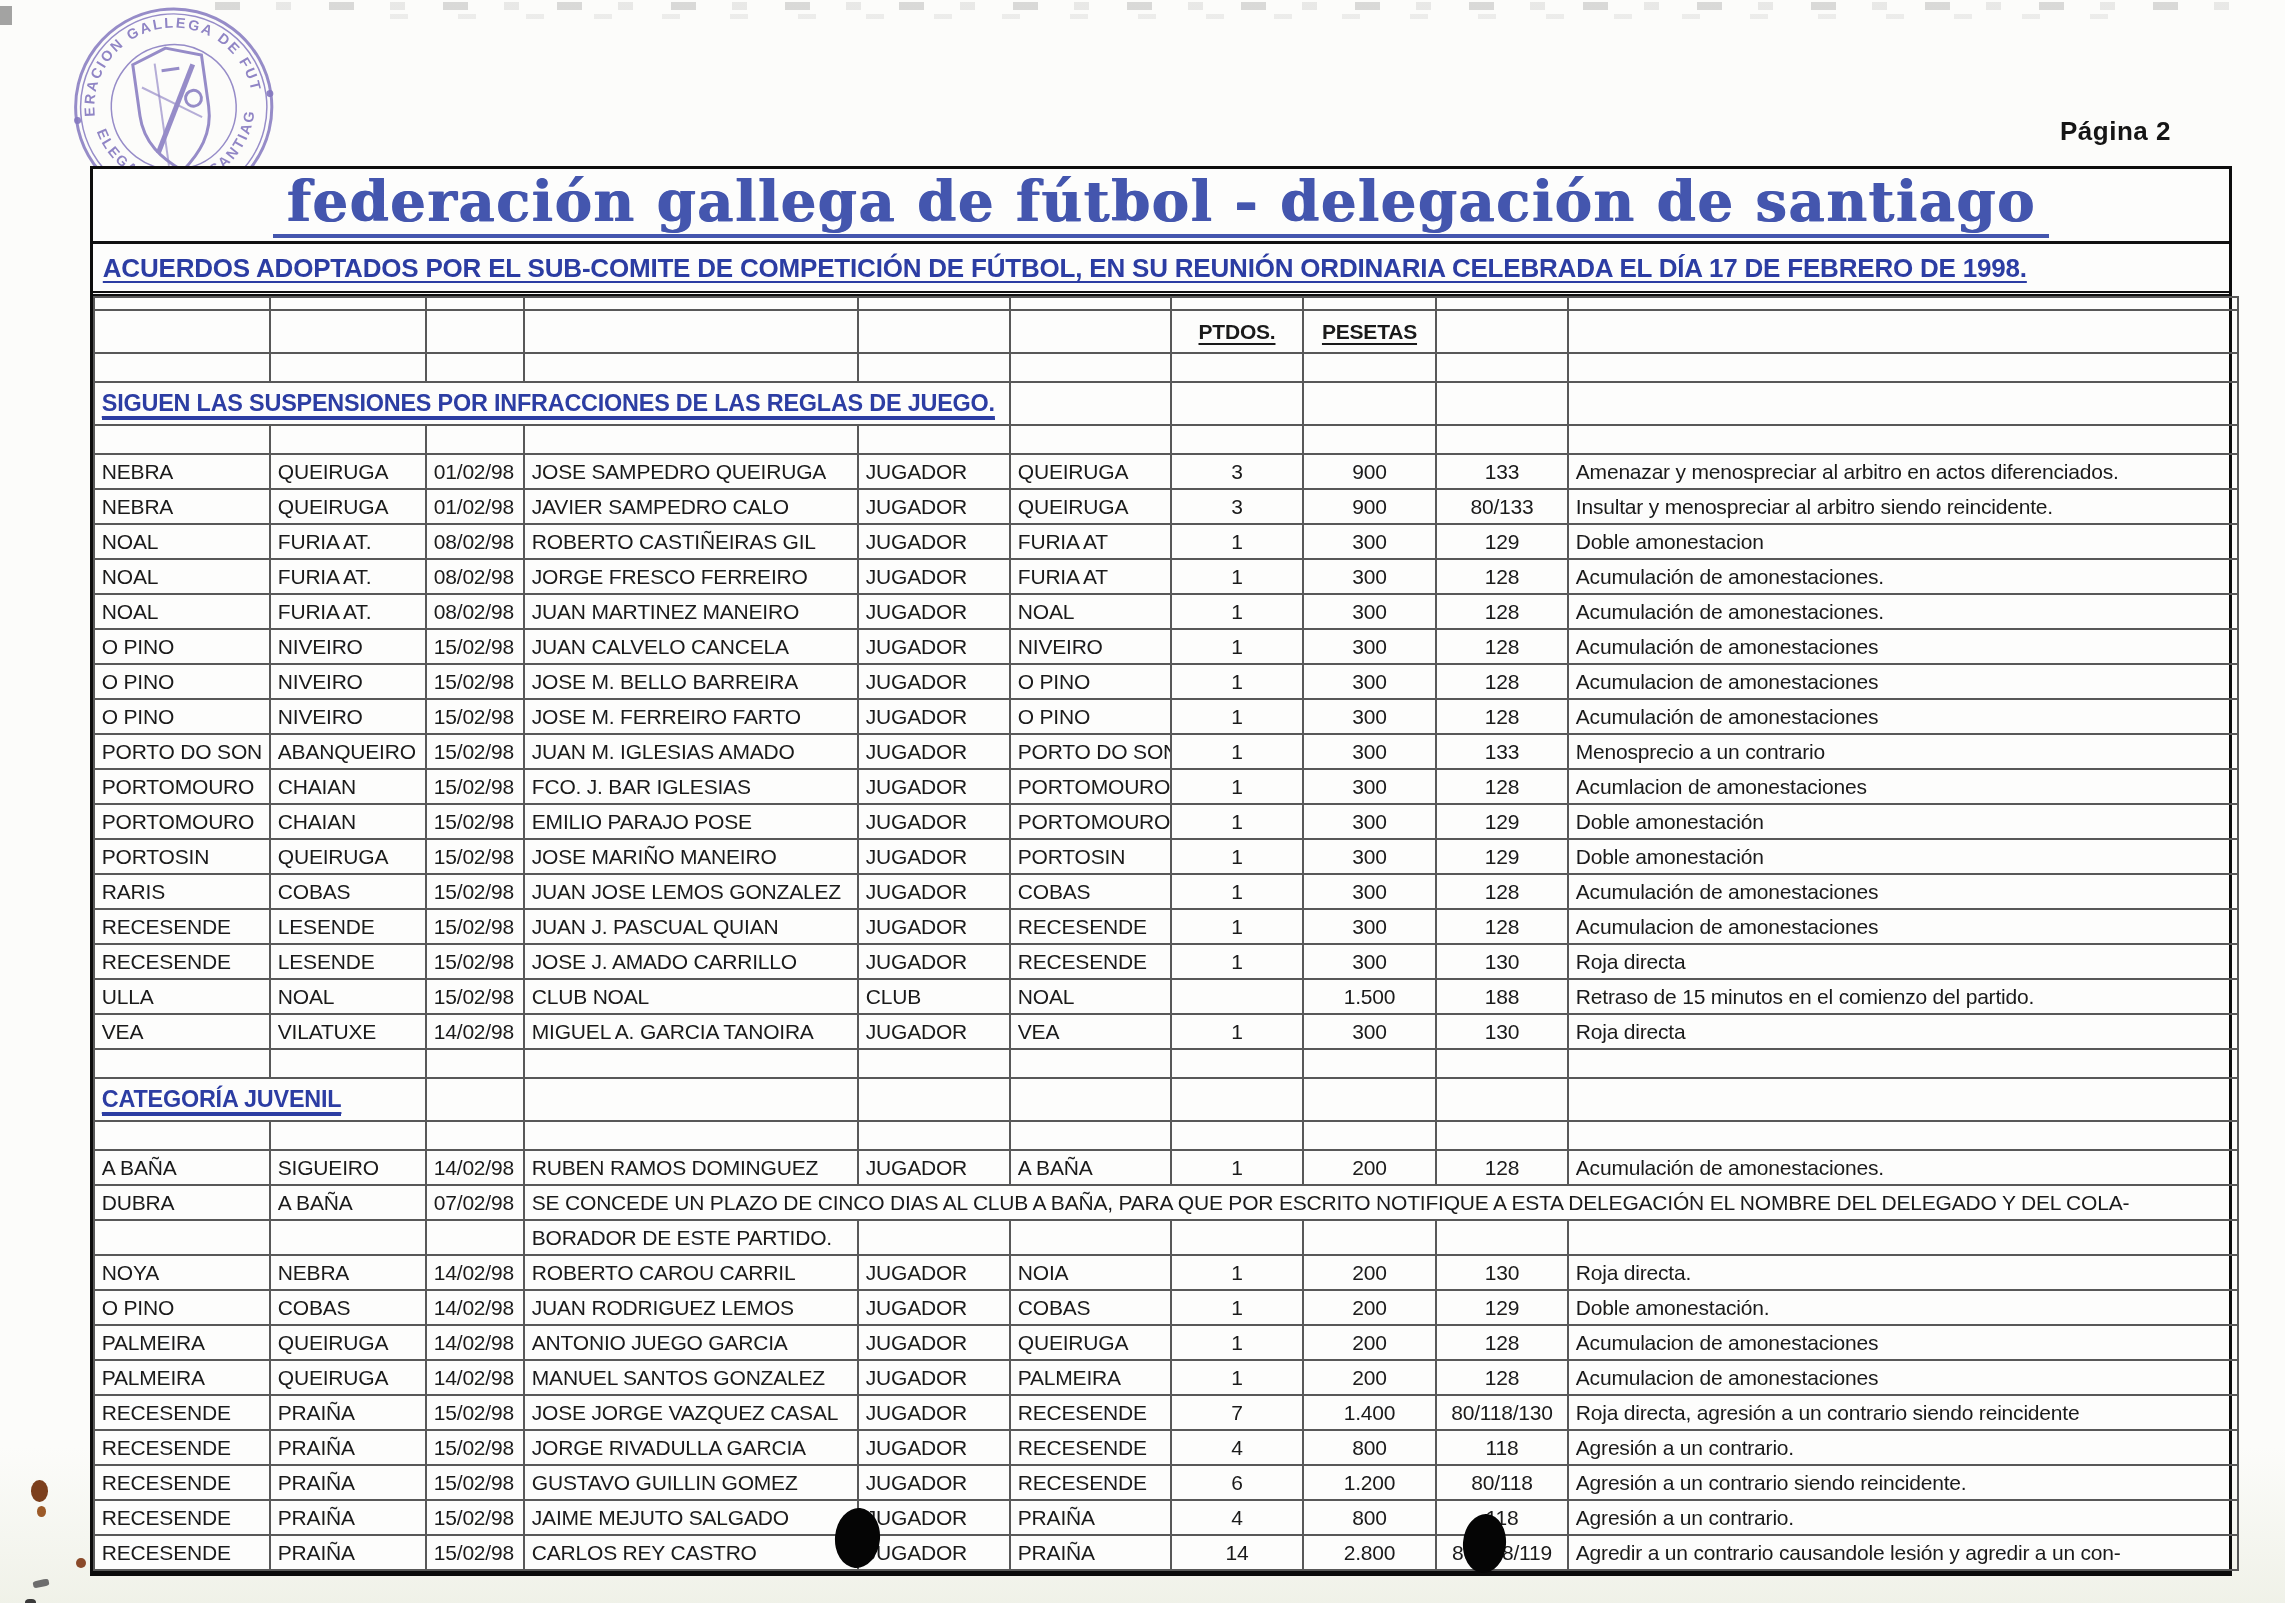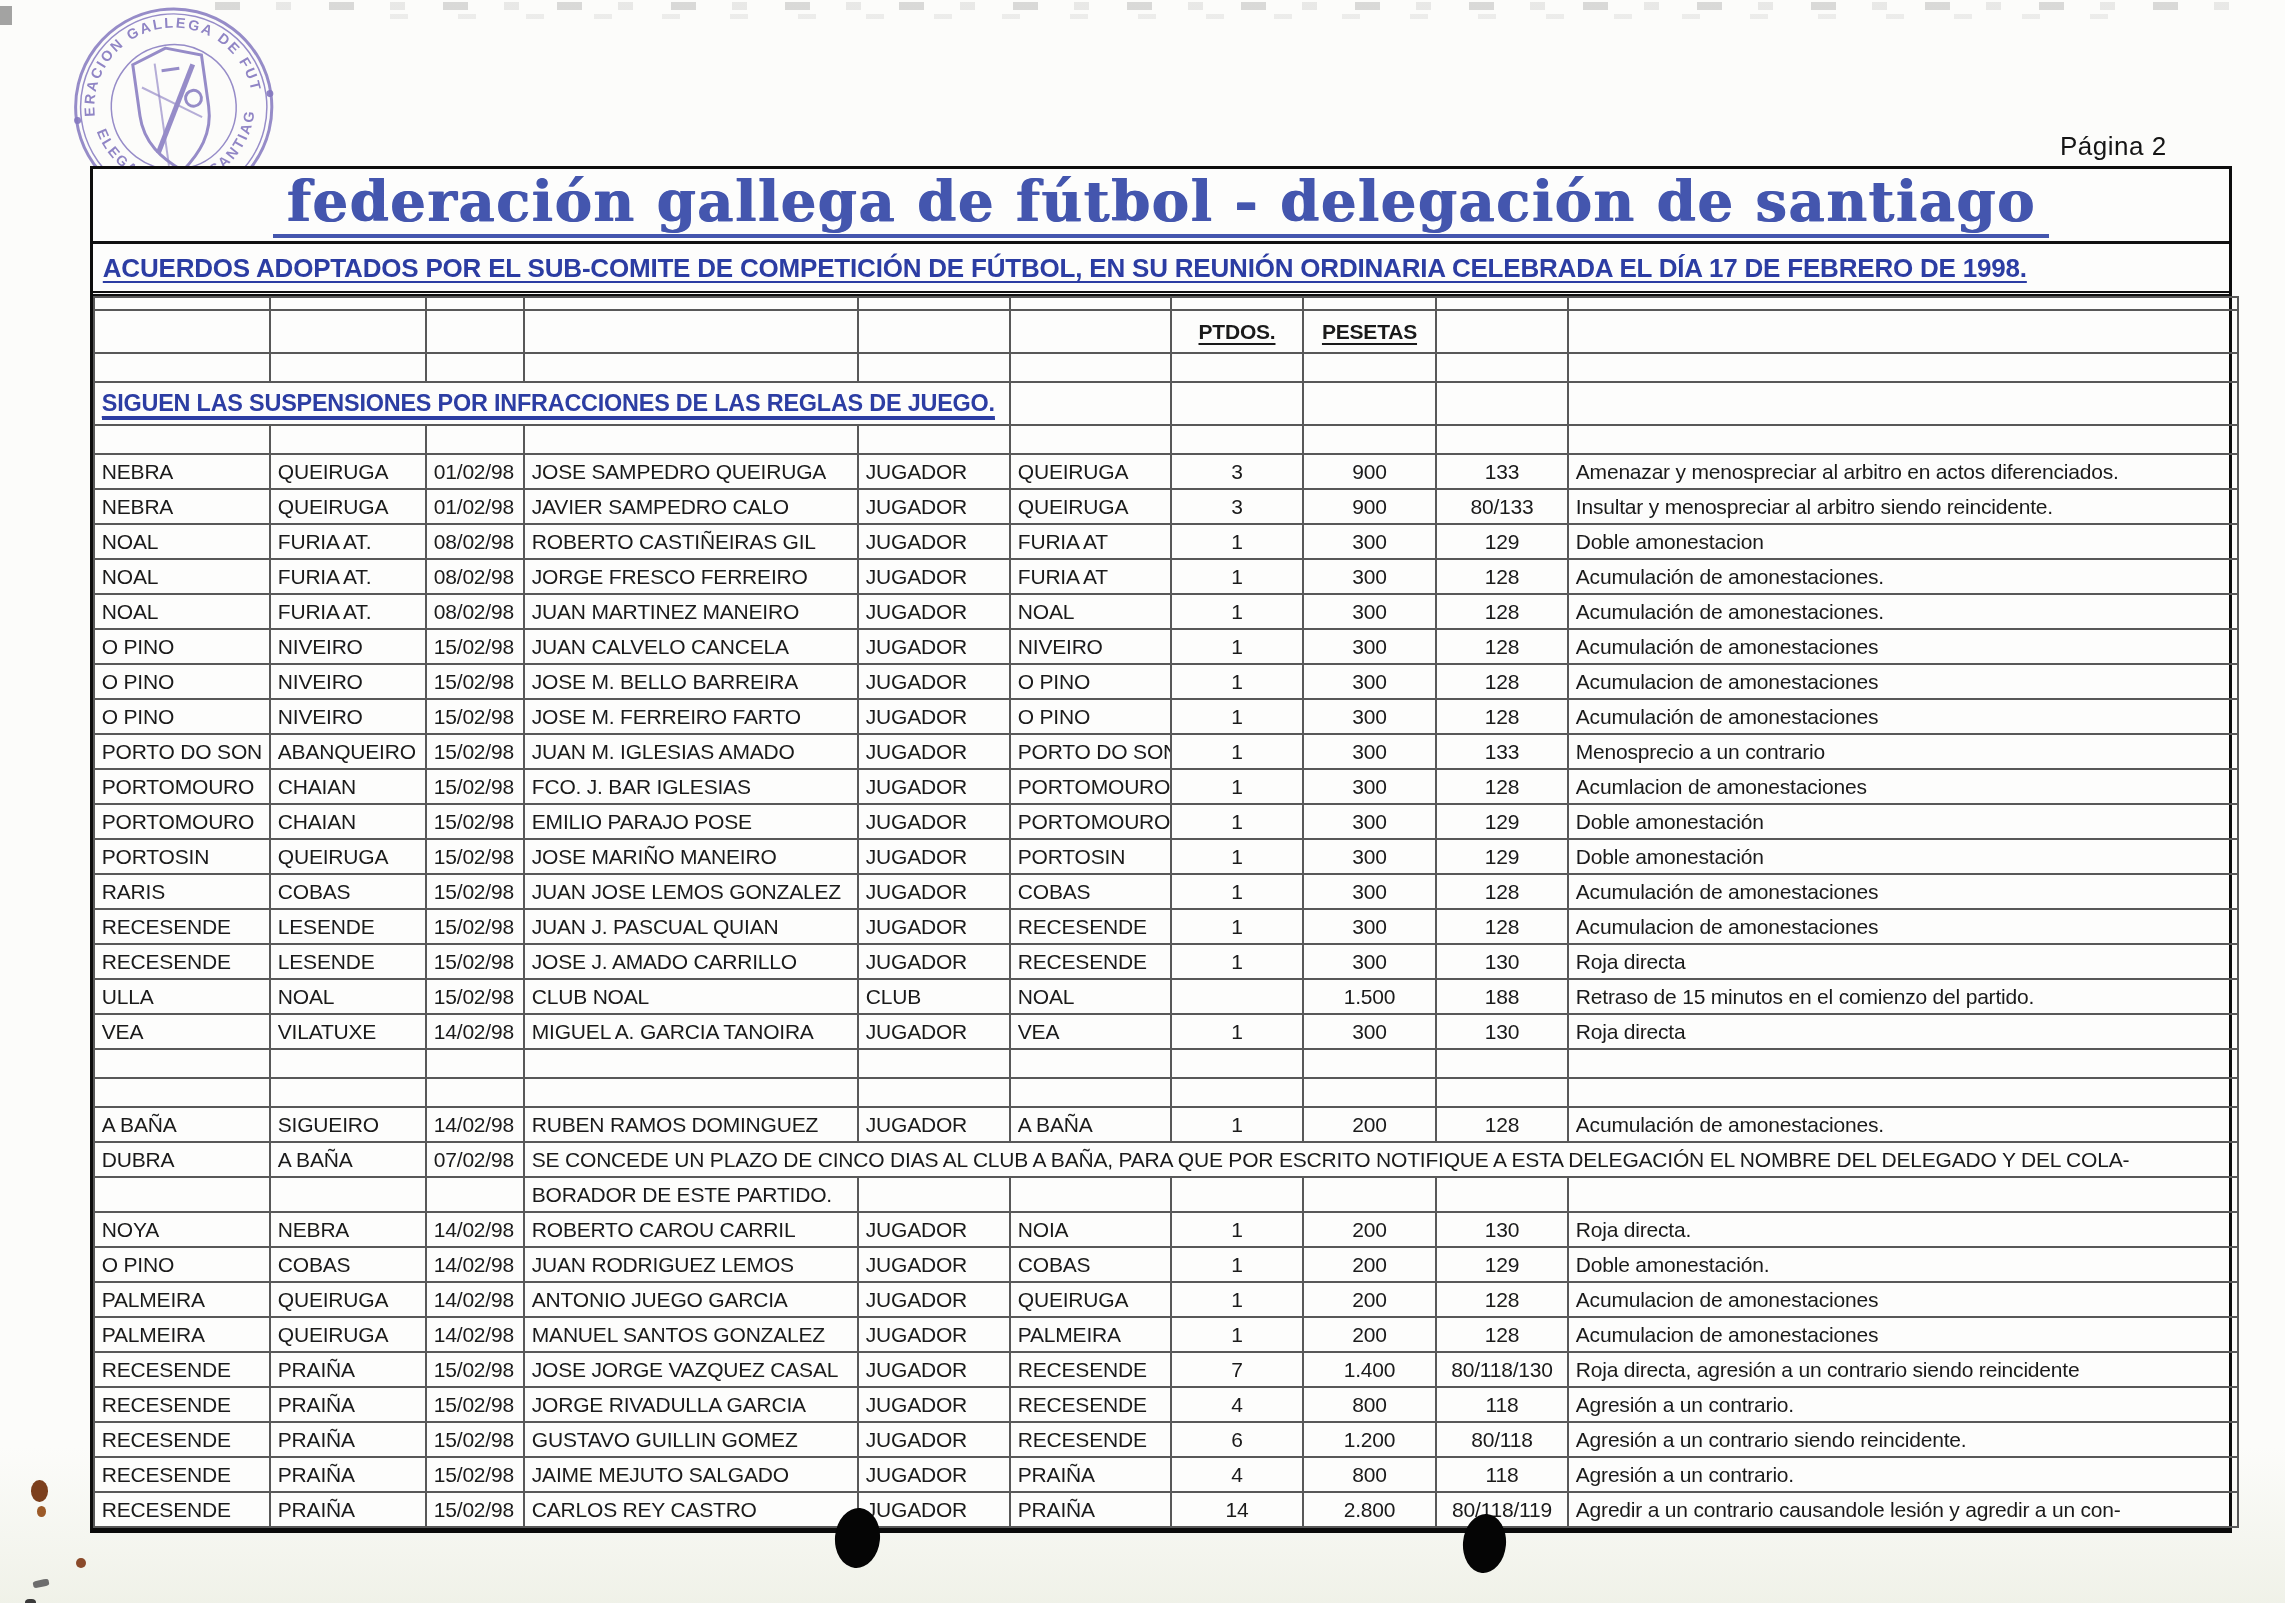--- a/index.html
+++ b/index.html
@@ -16,22 +16,22 @@
   }
   .top-artifacts{
     position:absolute;left:215px;top:2px;width:2048px;height:7.8px;opacity:.55;
     background:repeating-linear-gradient(90deg, rgba(70,70,70,.35) 0 25px, transparent 25px 61px, rgba(90,90,90,.22) 61px 76px, transparent 76px 114px);
   }
   .top-artifacts2{
     position:absolute;left:390px;top:13.7px;width:1755px;height:4.9px;opacity:.3;
     background:repeating-linear-gradient(90deg, rgba(80,80,80,.3) 0 17.6px, transparent 17.6px 68px);
   }
   .page-number{
-    position:absolute;left:2060px;top:131px;
-    font-size:26px;font-weight:normal;color:#151515;letter-spacing:0.5px;
+    position:absolute;left:2060px;top:116px;
+    font-size:26px;font-weight:bold;color:#151515;letter-spacing:0.5px;
   }
   .stamp{position:absolute;left:47px;top:0px;width:254px;height:218px;transform:rotate(-8deg);}
   
   .sheet{
     position:absolute;left:90px;top:166px;width:2142px;
     border:3.9px solid #0d0d0d;border-bottom:5.9px solid #0a0a0a;
     background:#fdfdfc;box-sizing:border-box;
   }
   .title-bar{
     height:72px;display:flex;align-items:center;justify-content:center;
@@ -421,20 +421,31 @@
           <td class="al"></td>
           <td class="al"></td>
           <td class="al"></td>
           <td class="al"></td>
           <td class="al"></td>
           <td class="ac"></td>
           <td class="ac"></td>
           <td class="ac"></td>
           <td class="al"></td>
         </tr>
+        <tr class="r-section">
+          <td class="al" colspan="2"><span class="sec-text">CATEGORÍA JUVENIL</span></td>
+          <td></td>
+          <td></td>
+          <td></td>
+          <td></td>
+          <td></td>
+          <td></td>
+          <td></td>
+          <td></td>
+        </tr>
         <tr class="r-blank">
           <td class="al"></td>
           <td class="al"></td>
           <td class="al"></td>
           <td class="al"></td>
           <td class="al"></td>
           <td class="al"></td>
           <td class="ac"></td>
           <td class="ac"></td>
           <td class="ac"></td>

